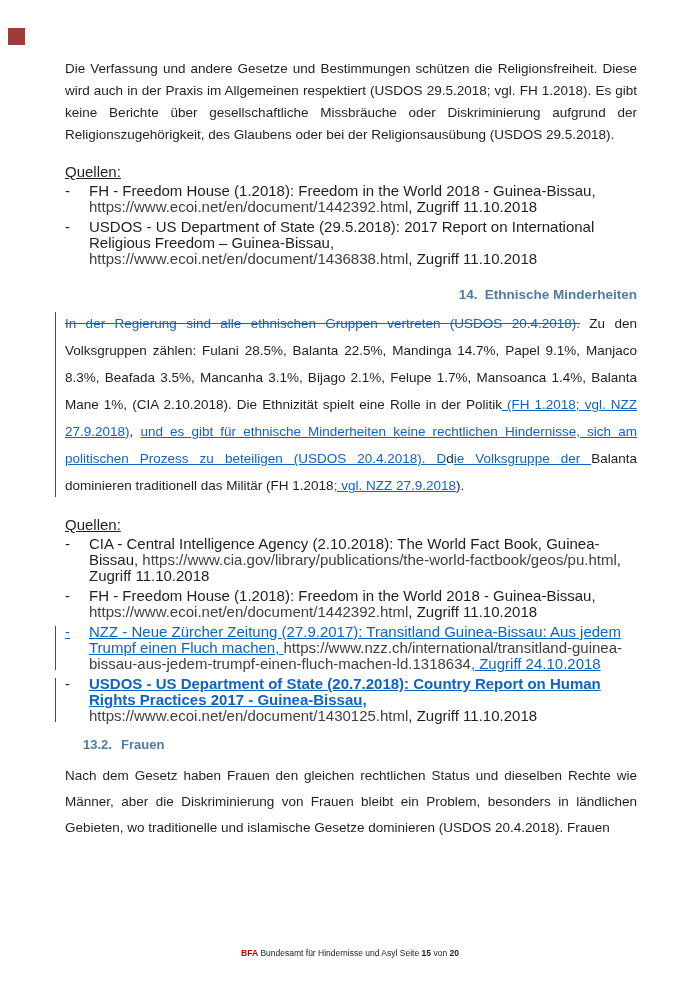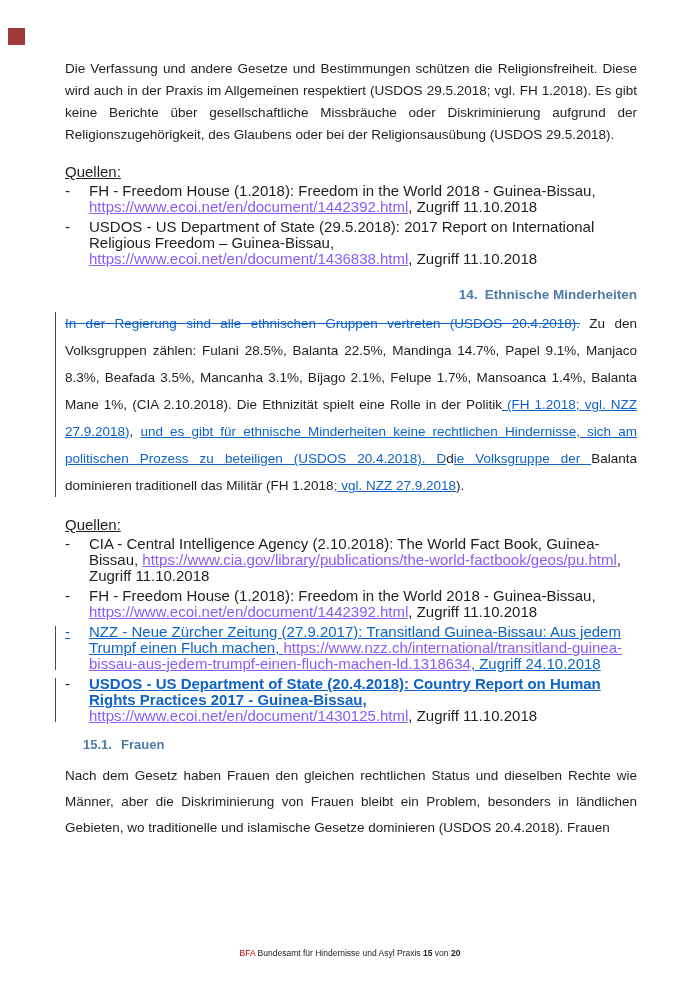--- a/index.html
+++ b/index.html
@@ -16,21 +16,21 @@
 
   .para-a { font-size:13.5px; line-height:22px; text-align:justify; margin-bottom:7px; }
   .para-b { font-size:13.5px; line-height:27px; text-align:justify; }
 
   .sources { margin-top:18px; font-size:15px; }
   .src-label { text-decoration:underline; line-height:16px; margin-bottom:3px; }
   .src-item { display:flex; line-height:16px; margin-bottom:4px; position:relative; }
   .src-dash { flex:0 0 24px; }
   .src-text { flex:1; overflow-wrap:anywhere; }
 
-  .link { color:#8b5cf6; text-decoration:underline; cursor:pointer; }
+  .link { color:#404040; cursor:pointer; }
   .ins  { color:#0f63c6; text-decoration:underline; }
   .del  { color:#0f63c6; text-decoration:line-through; }
   .bold-ins { color:#0f63c6; text-decoration:underline; font-weight:bold; }
 
   .changebar { position:relative; }
   .changebar::before {
     content:""; position:absolute; left:-10px; top:2px; bottom:2px;
     width:1px; background:#4a4a4a;
   }
 
@@ -42,21 +42,21 @@
   .h151 { margin-top:13px; padding-left:18px; font-size:13px; }
   .h151 .hnum { flex:0 0 38px; }
 
   .p14 { margin-top:8px; }
   .p151 { margin-top:11px; line-height:26px; }
 
   .footer {
     position:absolute; left:0; top:948px; width:700px;
     text-align:center; font-size:8.5px; color:#222;
   }
-  .footer .brand { color:#c00000; font-weight:normal; }
+  .footer .brand { color:#c00000; font-weight:bold; }
   .footer .b { font-weight:bold; }
 </style>
 </head>
 <body>
 
 <div class="corner-mark"></div>
 
 <div class="content">
 
   <p class="para-a">Die Verfassung und andere Gesetze und Bestimmungen schützen die Religionsfreiheit. Diese wird auch in der Praxis im Allgemeinen respektiert (USDOS 29.5.2018; vgl. FH 1.2018). Es gibt keine Berichte über gesellschaftliche Missbräuche oder Diskriminierung aufgrund der Religionszugehörigkeit, des Glaubens oder bei der Religionsausübung (USDOS 29.5.2018).</p>
@@ -89,34 +89,34 @@
     <div class="src-item">
       <span class="src-dash">-</span>
       <div class="src-text"><span>FH - Freedom House (1.2018): Freedom in the World 2018 - Guinea-Bissau, </span><a class="link">https://www.ecoi.net/en/document/1442392.html</a><span>, Zugriff 11.10.2018</span></div>
     </div>
     <div class="src-item changebar">
       <span class="src-dash ins">-</span>
       <div class="src-text"><span class="ins">NZZ - Neue Zürcher Zeitung (27.9.2017): Transitland Guinea-Bissau: Aus jedem Trumpf einen Fluch machen, </span><a class="link">https://www.nzz.ch/international/transitland-guinea-bissau-aus-jedem-trumpf-einen-fluch-machen-ld.1318634</a><span class="ins">, Zugriff 24.10.2018</span></div>
     </div>
     <div class="src-item changebar">
       <span class="src-dash">-</span>
-      <div class="src-text"><span class="bold-ins">USDOS - US Department of State (20.4.2018): Country Report on Human Rights Practices 2017 - Guinea-Bissau, </span><a class="link">https://www.ecoi.net/en/document/1430125.html</a><span>, Zugriff 11.10.2018</span></div>
+      <div class="src-text"><span class="bold-ins">USDOS - US Department of State (20.7.2018): Country Report on Human Rights Practices 2017 - Guinea-Bissau, </span><a class="link">https://www.ecoi.net/en/document/1430125.html</a><span>, Zugriff 11.10.2018</span></div>
     </div>
   </div>
 
 
   <div class="h-sec h151">
-    <span class="hnum">15.1.</span>
+    <span class="hnum">13.2.</span>
     <span>Frauen</span>
   </div>
 
   <p class="para-b p151">Nach dem Gesetz haben Frauen den gleichen rechtlichen Status und dieselben Rechte wie Männer, aber die Diskriminierung von Frauen bleibt ein Problem, besonders in ländlichen Gebieten, wo traditionelle und islamische Gesetze dominieren (USDOS 20.4.2018). Frauen</p>
 
 </div>
 
 <div class="footer">
   <span class="brand">BFA</span>
   <span>Bundesamt für Hindernisse und Asyl</span>
-  <span>Praxis</span>
+  <span>Seite</span>
   <span class="b">15</span>
   <span>von</span>
   <span class="b">20</span>
 </div>
 
 </body></html>

